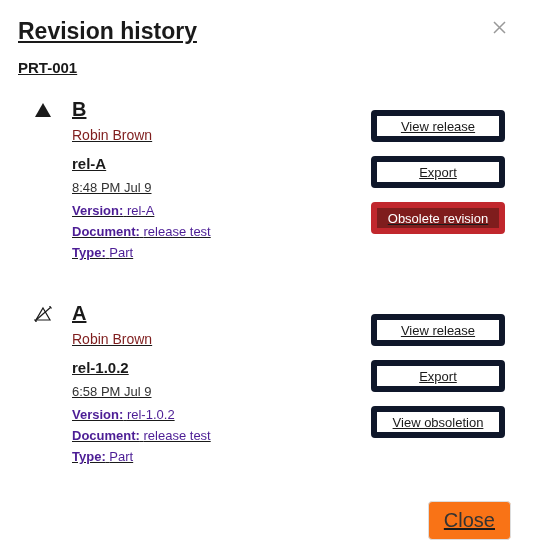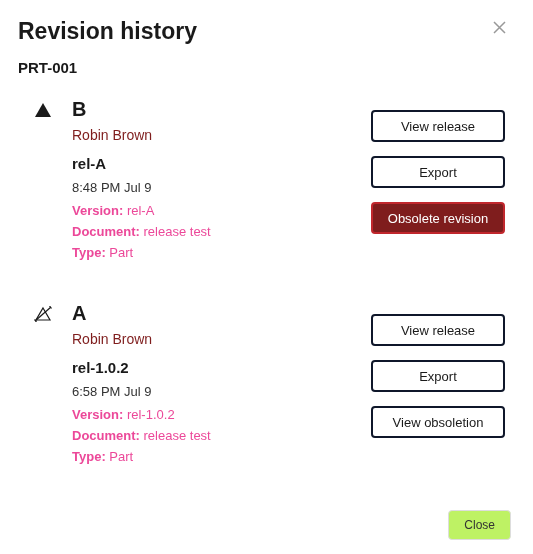--- a/index.html
+++ b/index.html
@@ -9,20 +9,21 @@
       width: 533px;
       height: 554px;
       position: relative;
       color: #1a1a1a;
     }
     .dialog {
       padding: 18px 22px 14px 18px;
       height: 100%;
       display: flex;
       flex-direction: column;
+      text-decoration: underline;
     }
     .header-row {
       display: flex;
       justify-content: space-between;
       align-items: flex-start;
     }
     .title {
       font-size: 23px;
       font-weight: 700;
       color: #1a1a1a;
@@ -81,62 +82,62 @@
       color: #1a1a1a;
       margin-bottom: 8px;
     }
     .rev-time {
       font-size: 13px;
       color: #333;
       margin-bottom: 8px;
     }
     .rev-meta {
       font-size: 13px;
-      color: #ec4899;
+      color: #4c1d95;
       margin-bottom: 6px;
     }
     .rev-meta .label {
       font-weight: 700;
     }
     .rev-actions {
       width: 134px;
       display: flex;
       flex-direction: column;
       gap: 14px;
       padding-top: 12px;
     }
     .btn {
       display: flex;
       align-items: center;
       justify-content: center;
       height: 32px;
-      border: 2px solid #0f172a;
+      border: 6px solid #0f172a;
       border-radius: 4px;
       background: #fff;
       font-size: 13px;
       color: #1a1a1a;
       cursor: pointer;
       padding: 0 8px;
     }
     .btn-danger {
       background: #7f1d1d;
       border-color: #c1272d;
       color: #fff;
     }
     .footer {
       display: flex;
       justify-content: flex-end;
       padding-top: 8px;
     }
     .btn-close {
-      background: #bef264;
+      background: #f97316;
       border: 1px solid #ddd;
       border-radius: 4px;
       padding: 7px 15px;
-      font-size: 12px;
+      font-size: 20px;
       color: #333;
       cursor: pointer;
     }
     
     .scroll-area::-webkit-scrollbar { width: 14px; }
     .scroll-area::-webkit-scrollbar-track { background: #f4f4f4; border-radius: 2px; }
     .scroll-area::-webkit-scrollbar-thumb { background: #c8c8c8; border-radius: 2px; border: 3px solid #f4f4f4; }
     .scroll-area::-webkit-scrollbar-button { height: 14px; background: #f4f4f4; }
   </style>
 </head>

